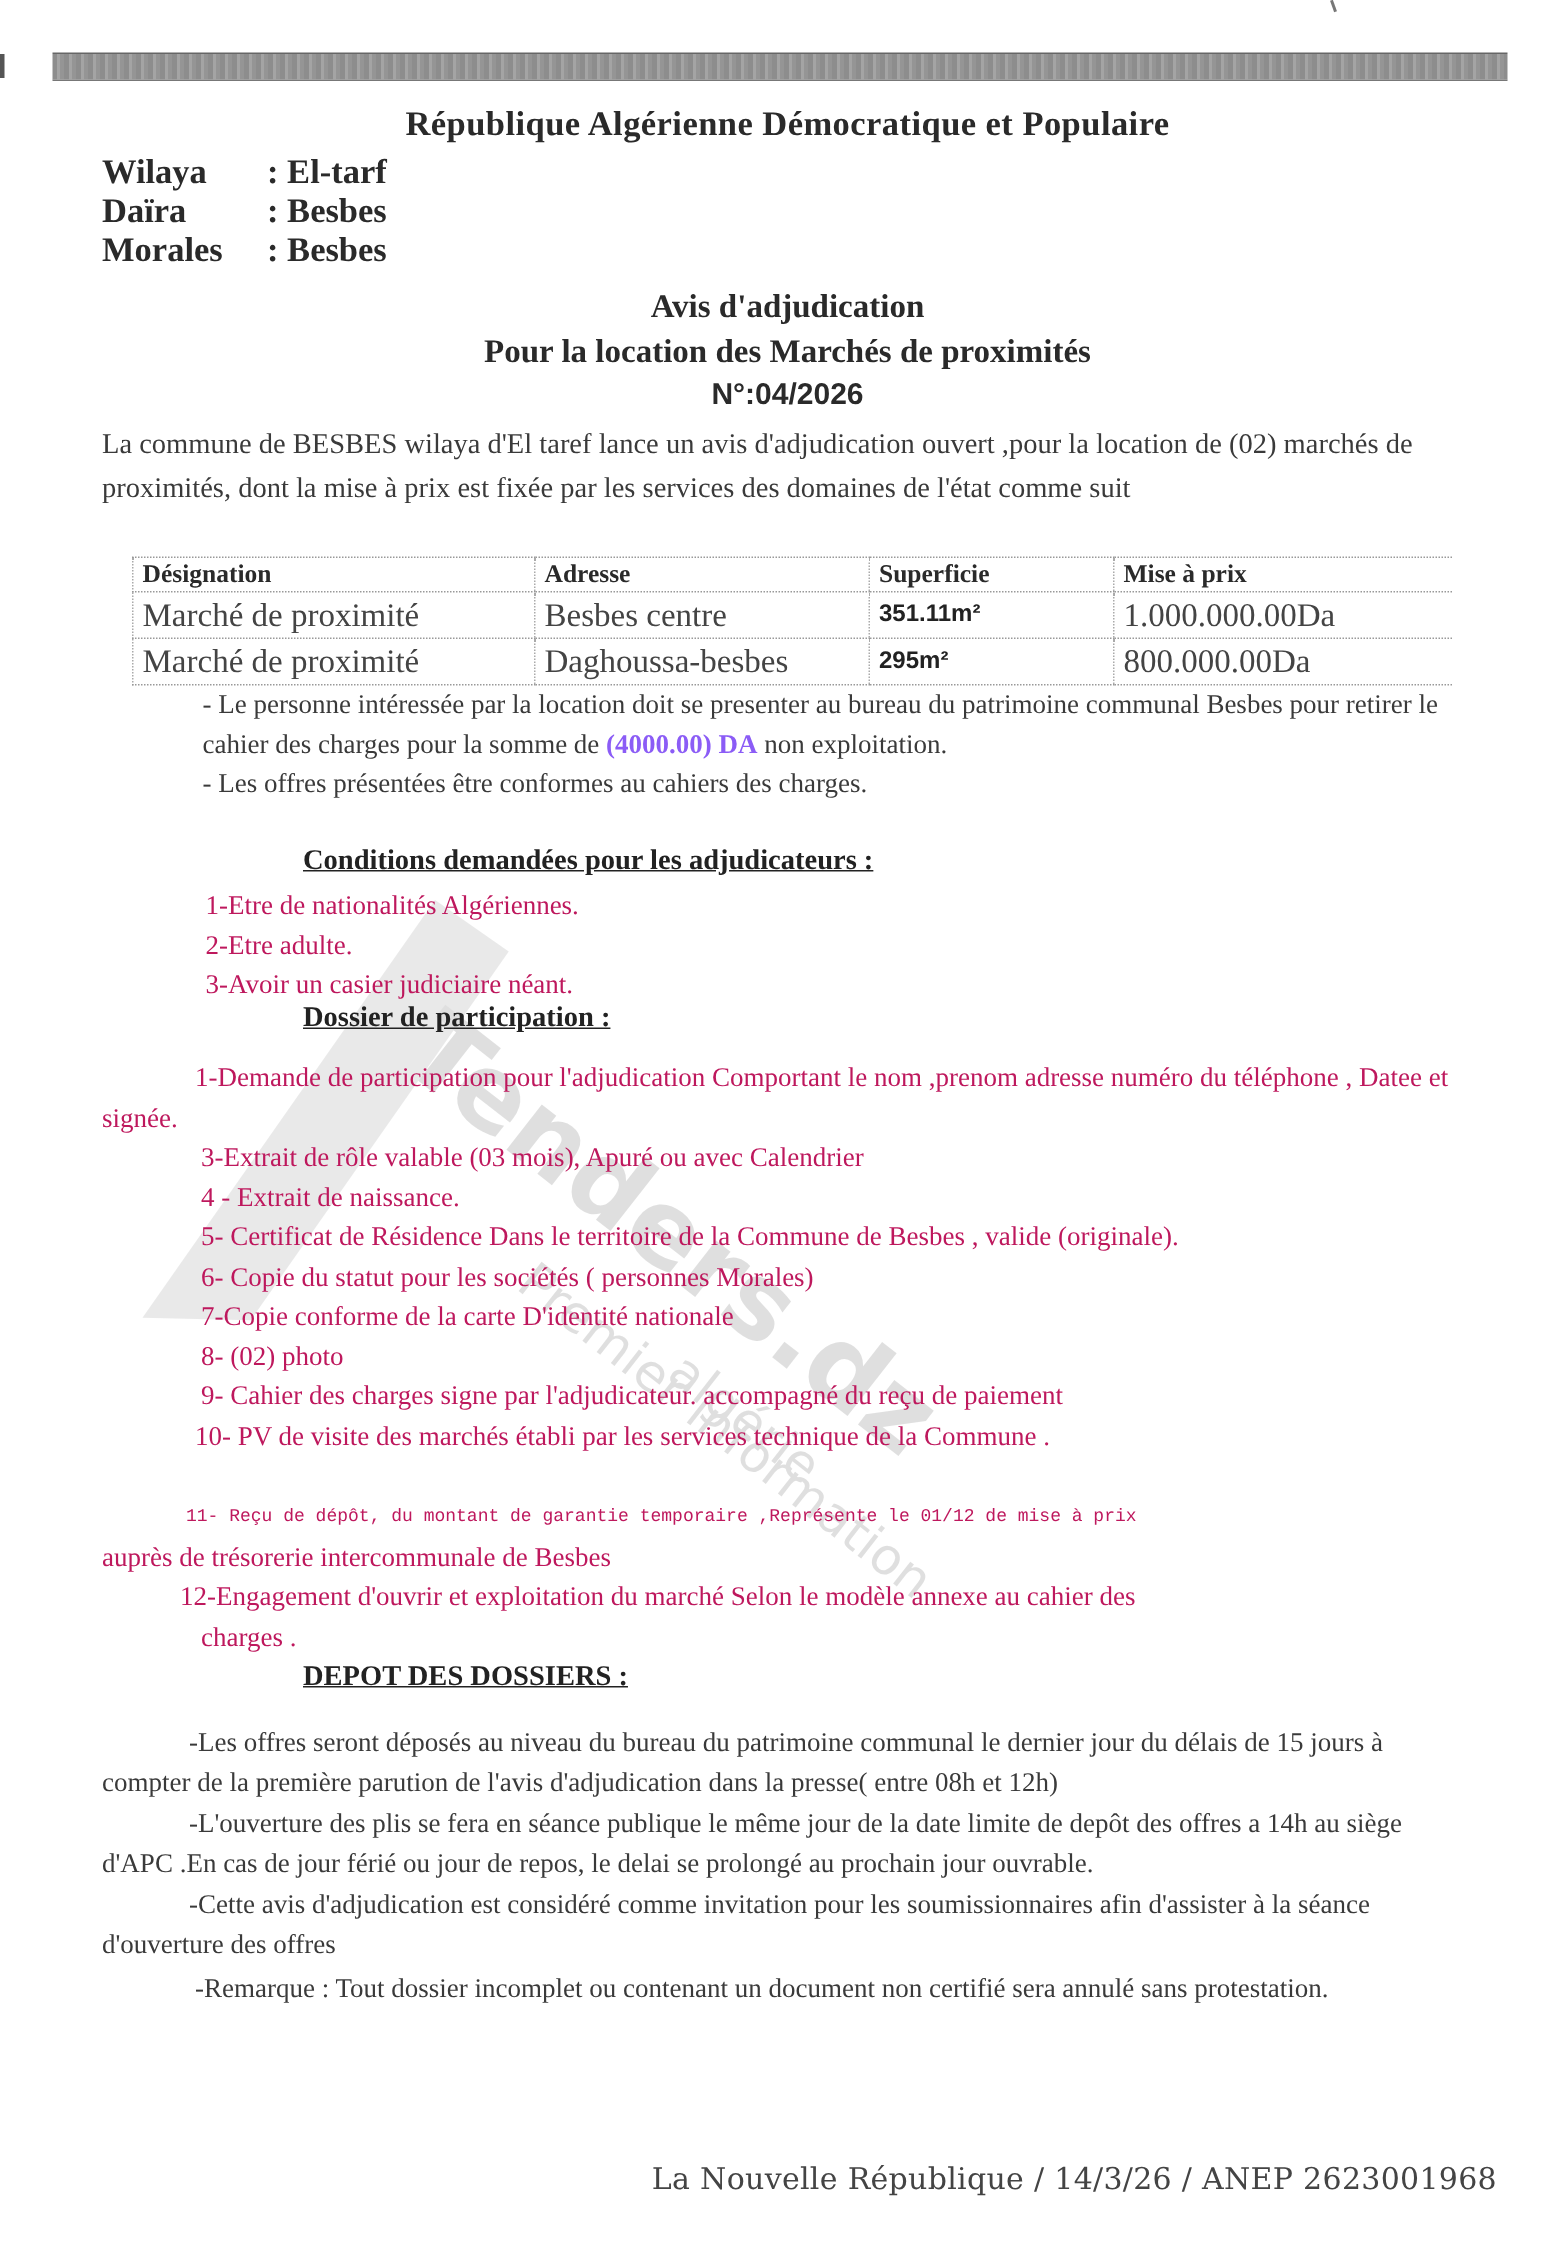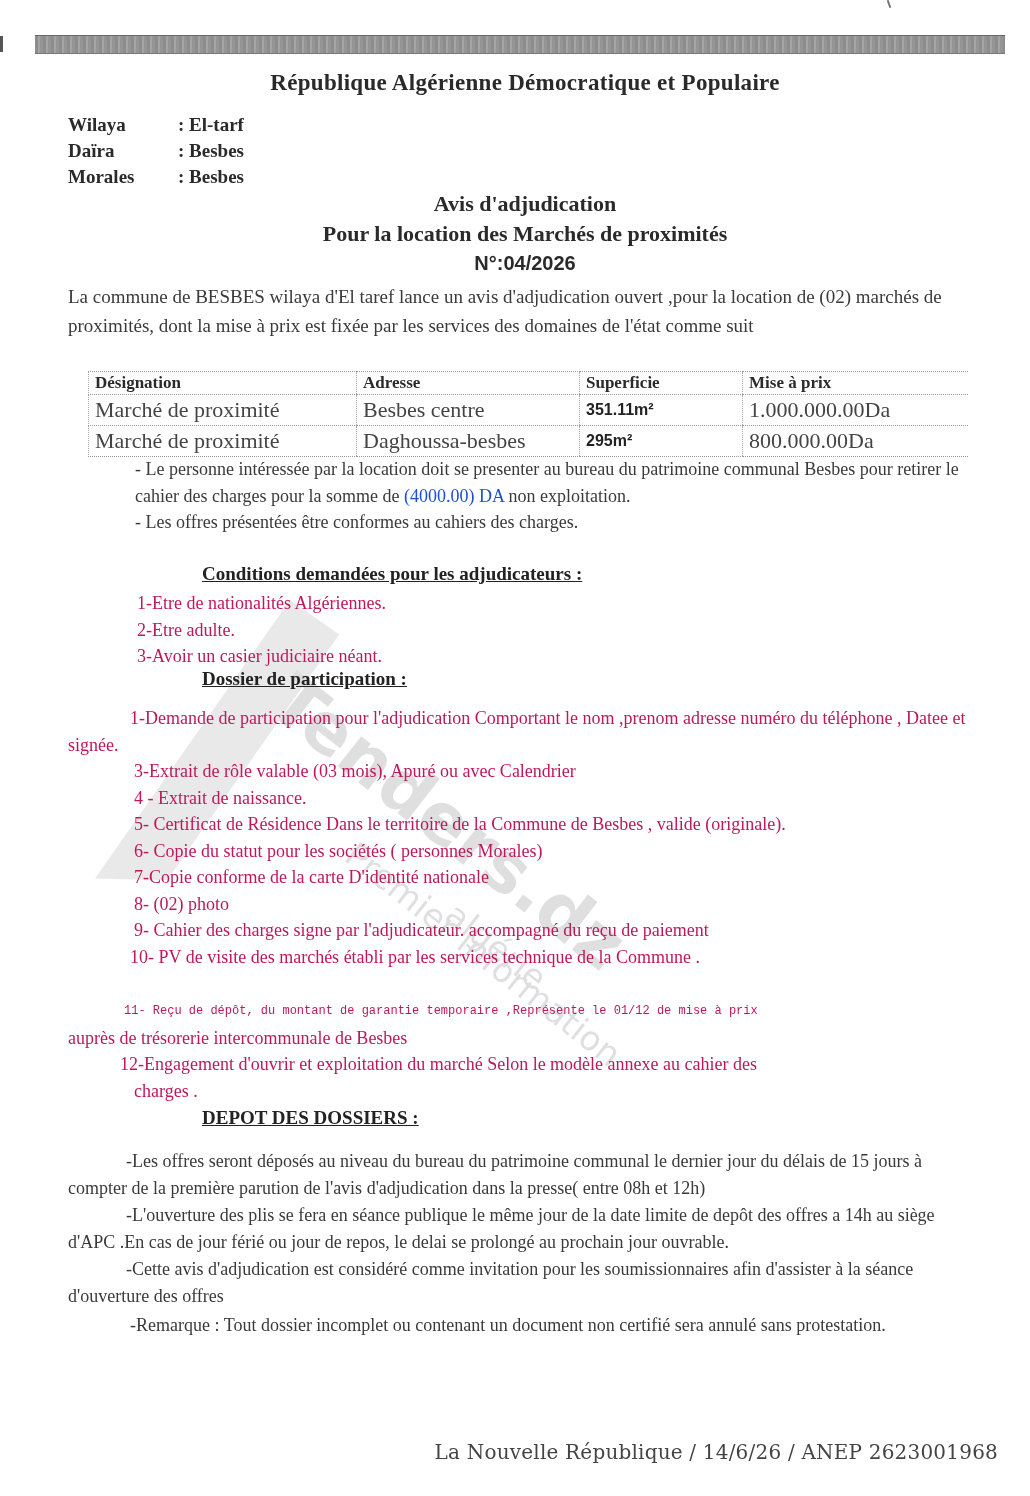--- a/index.html
+++ b/index.html
@@ -29,21 +29,21 @@
     white-space: nowrap; transform-origin: left center;
   }
   .wm1 { left: 50px; top: 90px; font-size: 70px; transform: rotate(38deg); font-weight: bold; }
   .wm2 { left: 120px; top: 270px; font-size: 34px; transform: rotate(38deg); }
   .wm3 { left: 220px; top: 330px; font-size: 34px; transform: rotate(38deg); }
 
   .title {
     position: absolute; left: 0; width: 1050px; text-align: center;
     font-weight: bold; font-size: 23px; top: 70px; letter-spacing: 0.3px;
   }
-  .admin { position: absolute; left: 68px; top: 112px; font-weight: bold; font-size: 19px; line-height: 26px; }
+  .admin { position: absolute; left: 68px; top: 102px; font-weight: bold; font-size: 23px; line-height: 26px; }
   .admin .row { display: flex; }
   .admin .label { width: 110px; display: inline-block; }
   .heading {
     position: absolute; left: 0; width: 1050px; text-align: center;
     font-weight: bold; font-size: 22px;
   }
   .h1 { top: 191px; }
   .h2 { top: 221px; }
   .h3 { top: 252px; font-family: "Liberation Sans", sans-serif; font-size: 20px; }
   .para {
@@ -56,21 +56,21 @@
     margin-left: 28px;
   }
   table.lots td, table.lots th {
     border-top: 1px dotted #999; border-bottom: 1px dotted #999;
     border-left: 1px dotted #aaa; text-align: left; padding: 0 6px; height: 26px;
   }
   table.lots th { font-weight: bold; height: 22px; font-size: 17px; }
   table.lots td { font-size: 22px; height: 30px; color: #444; }
   table.lots td.sup { font-family: "Liberation Sans", sans-serif; font-weight: bold; font-size: 16px; color: #222; }
   .notes { left: 135px; top: 456px; width: 860px; }
-  .bold { font-weight: normal; color: #1d4ed8; }
+  .bold { font-weight: bold; color: #8b5cf6; }
   .section-title {
     position: absolute; font-weight: bold; font-size: 19px; text-decoration: underline; color: #222;
   }
   .st1 { left: 202px; top: 563px; }
   .st2 { left: 202px; top: 668px; }
   .st3 { left: 202px; top: 1107px; }
   .list { position: absolute; font-size: 18px; line-height: 26.5px; color: #be185d; }
   .cond { left: 137px; top: 590px; }
   .doss { left: 68px; top: 705px; width: 920px; }
   .doss .it { white-space: nowrap; }
@@ -173,13 +173,13 @@
 </div>
 
 <div class="section-title st3">DEPOT DES DOSSIERS :</div>
 <div class="para depot">
   <p>-Les offres  seront déposés au niveau du bureau du patrimoine communal le dernier jour du délais de 15 jours à compter de la première parution de l'avis d'adjudication dans la presse( entre 08h et 12h)</p>
   <p>-L'ouverture des plis se fera en séance publique le même jour de la date limite de depôt des offres a 14h  au siège d'APC .En cas de jour férié ou jour de repos, le delai se prolongé au prochain jour ouvrable.</p>
   <p>-Cette avis d'adjudication est considéré comme invitation pour les soumissionnaires afin d'assister à la séance  d'ouverture des offres</p>
   <p class="gap">-Remarque : Tout dossier incomplet ou contenant un document non certifié sera annulé sans protestation.</p>
 </div>
 
-<div class="footer">La Nouvelle République / 14/6/26 / ANEP 2623001968</div>
+<div class="footer">La Nouvelle République / 14/3/26 / ANEP 2623001968</div>
 
 </body></html>

